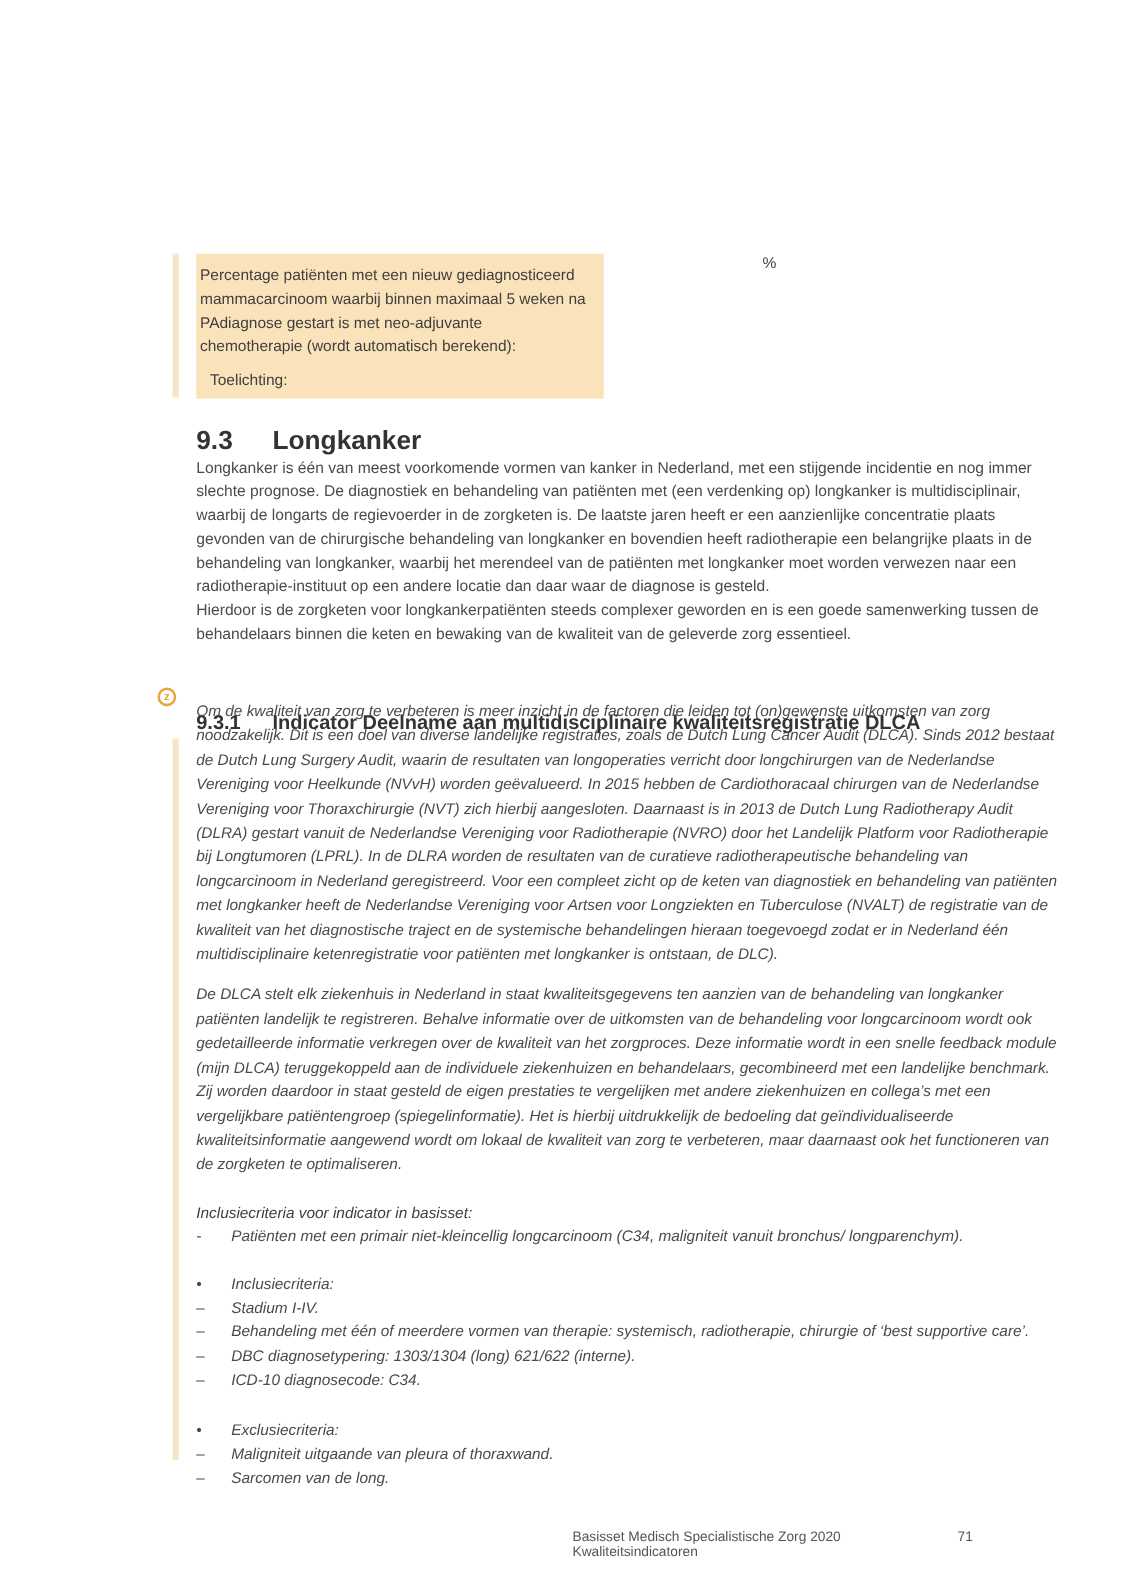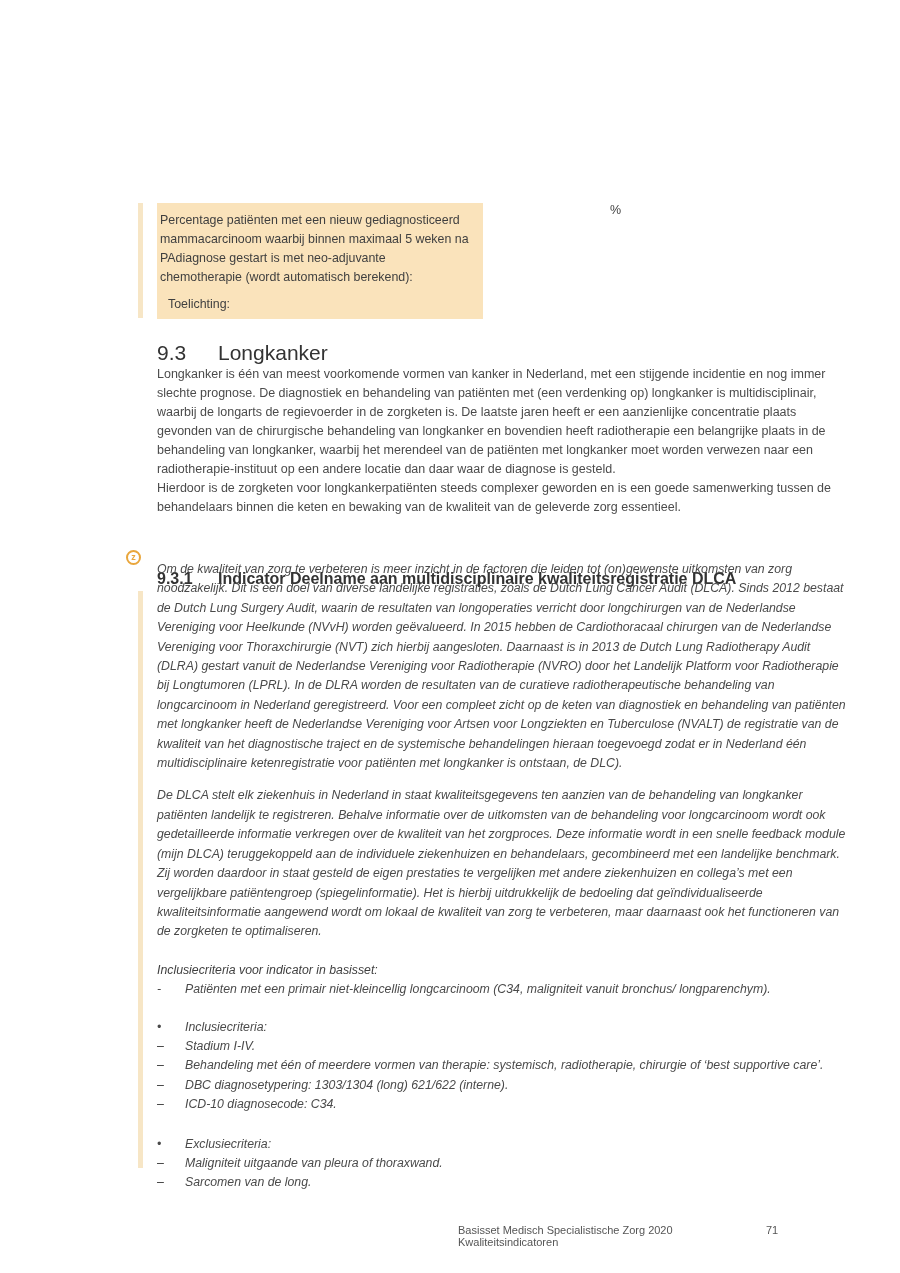--- a/index.html
+++ b/index.html
@@ -18,21 +18,21 @@
     font-size:12.4px; line-height:19px; color:#3f3f3f;
   }
   .unit { position:absolute; left:610px; top:203px; font-size:12.5px; color:#3f3f3f; }
   .tbox {
     position:absolute; left:157px; top:292px; width:326px; height:27px;
     background:#fae3bb; box-sizing:border-box; padding:5px 12px 0 11px;
     font-size:12.4px; color:#3f3f3f;
   }
 
   .h2row { position:absolute; left:157px; top:341px; width:690px;
-    font-size:21px; font-weight:normal; color:#333333; display:flex; }
+    font-size:21px; font-weight:bold; color:#333333; display:flex; }
   .h2row .num { width:61px; flex:0 0 61px; }
 
   .intro { position:absolute; left:157px; top:365px; width:692px;
     font-size:12.5px; line-height:19px; color:#4b4b4b; }
   .intro p { margin:0; }
 
   .subrow { position:absolute; left:157px; top:570px; width:700px;
     font-size:16px; font-weight:bold; color:#333333; display:flex; }
   .subrow .num { width:61px; flex:0 0 61px; }
   .sub-icon {

